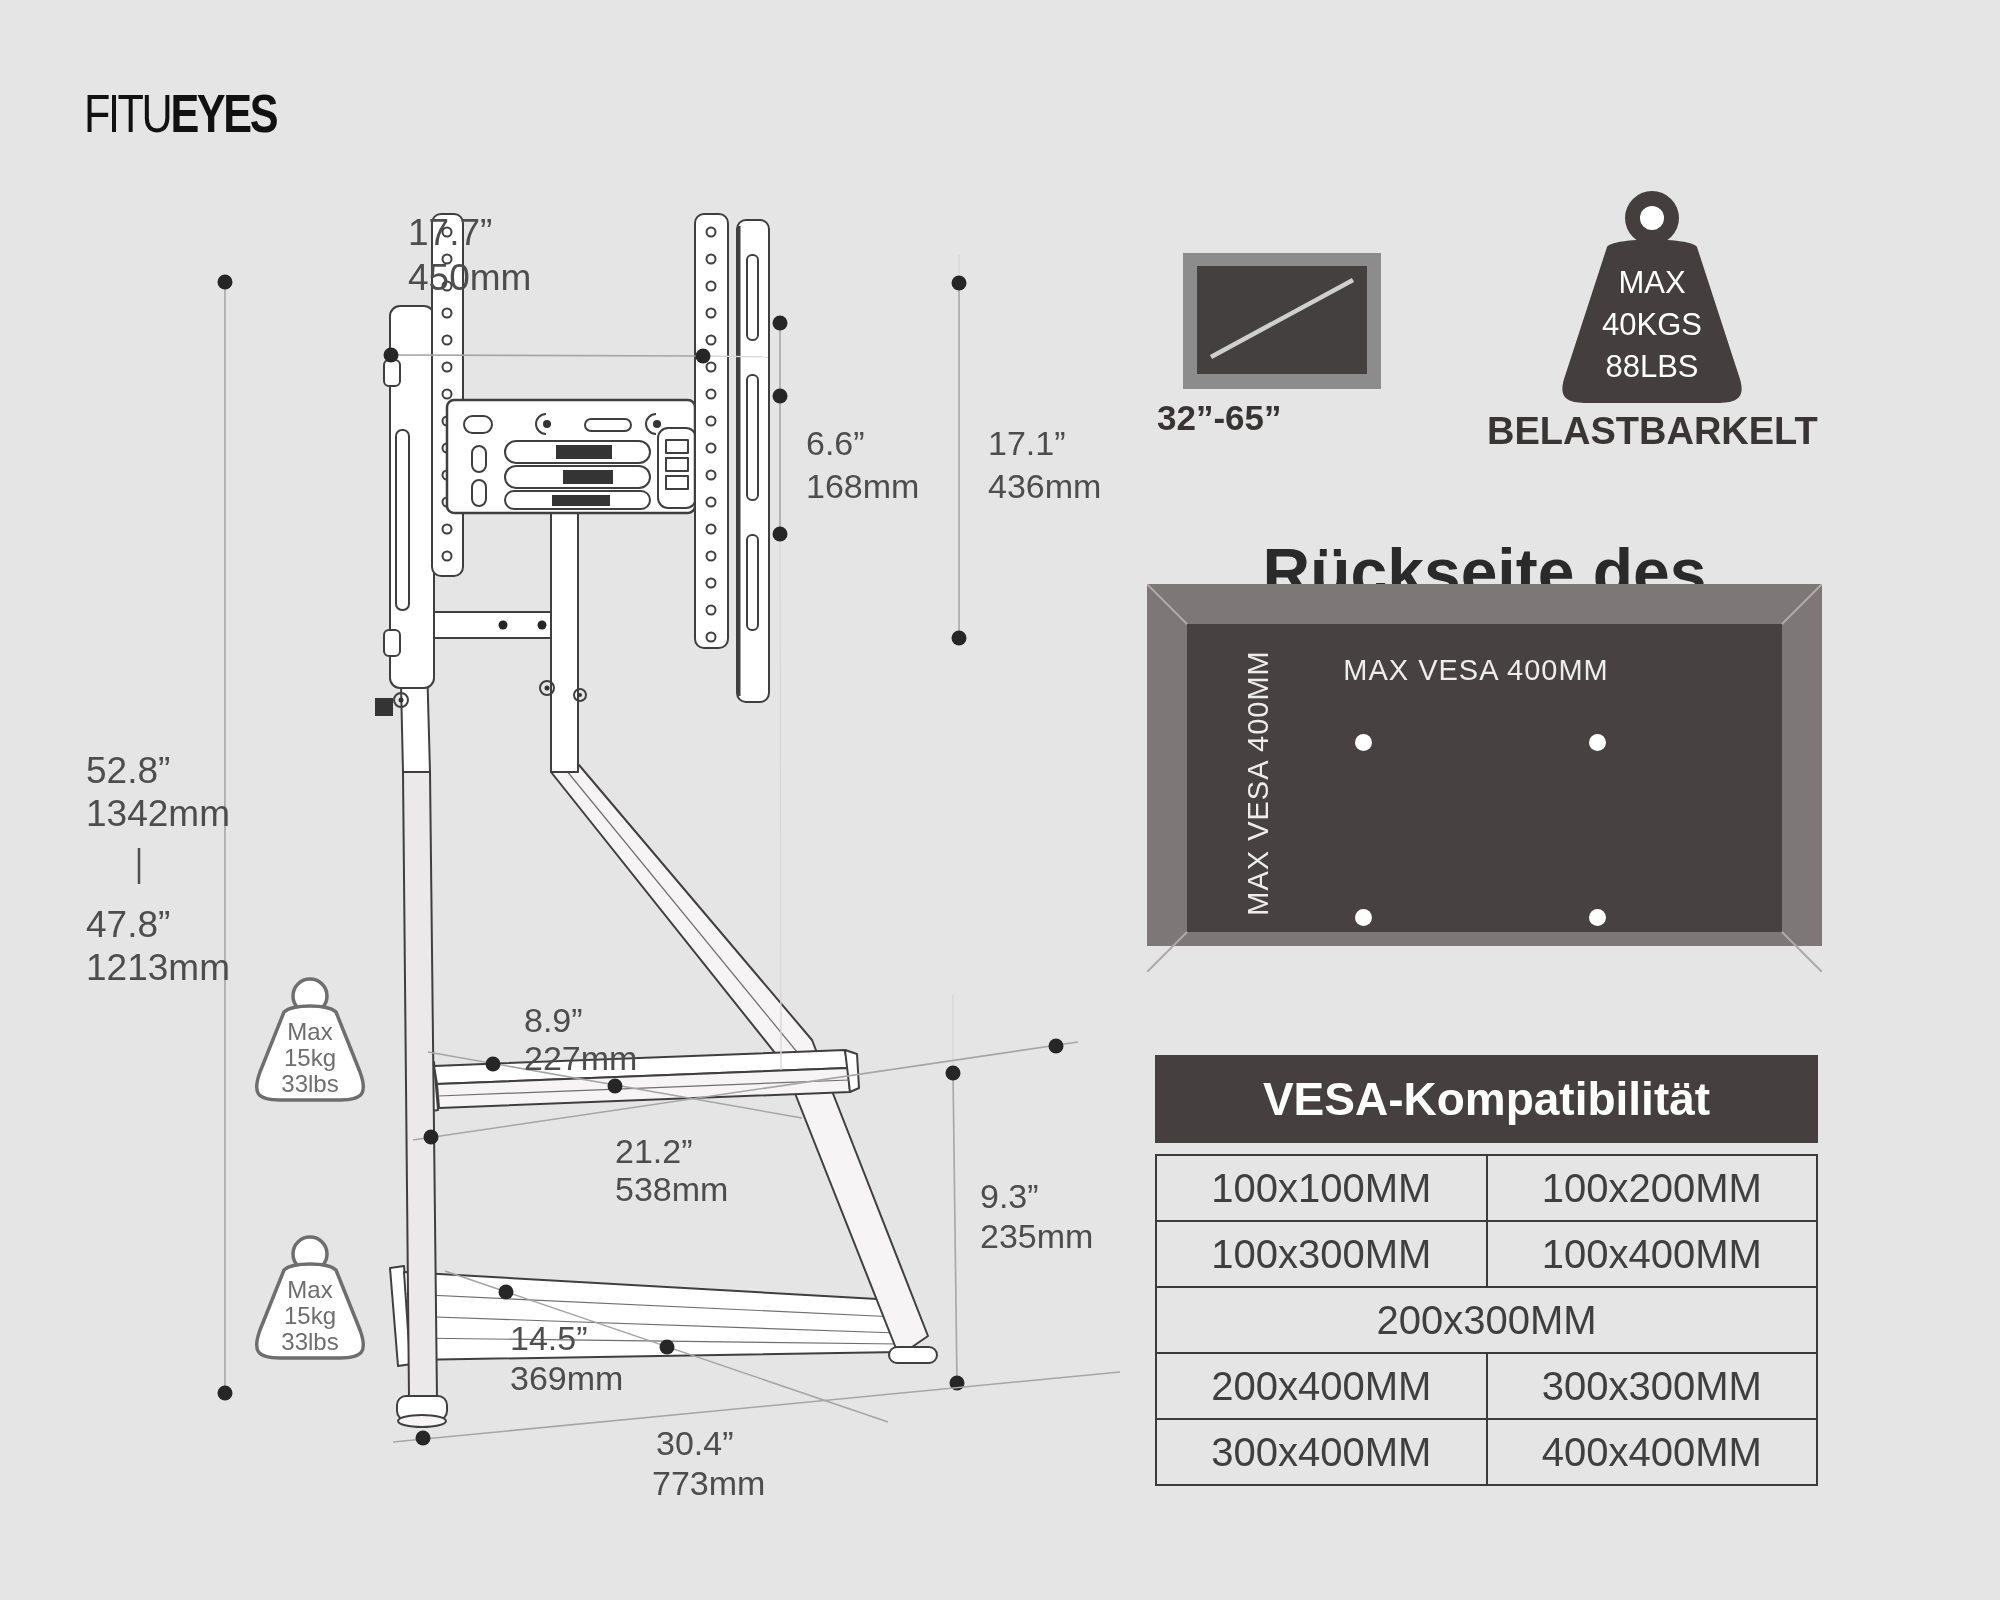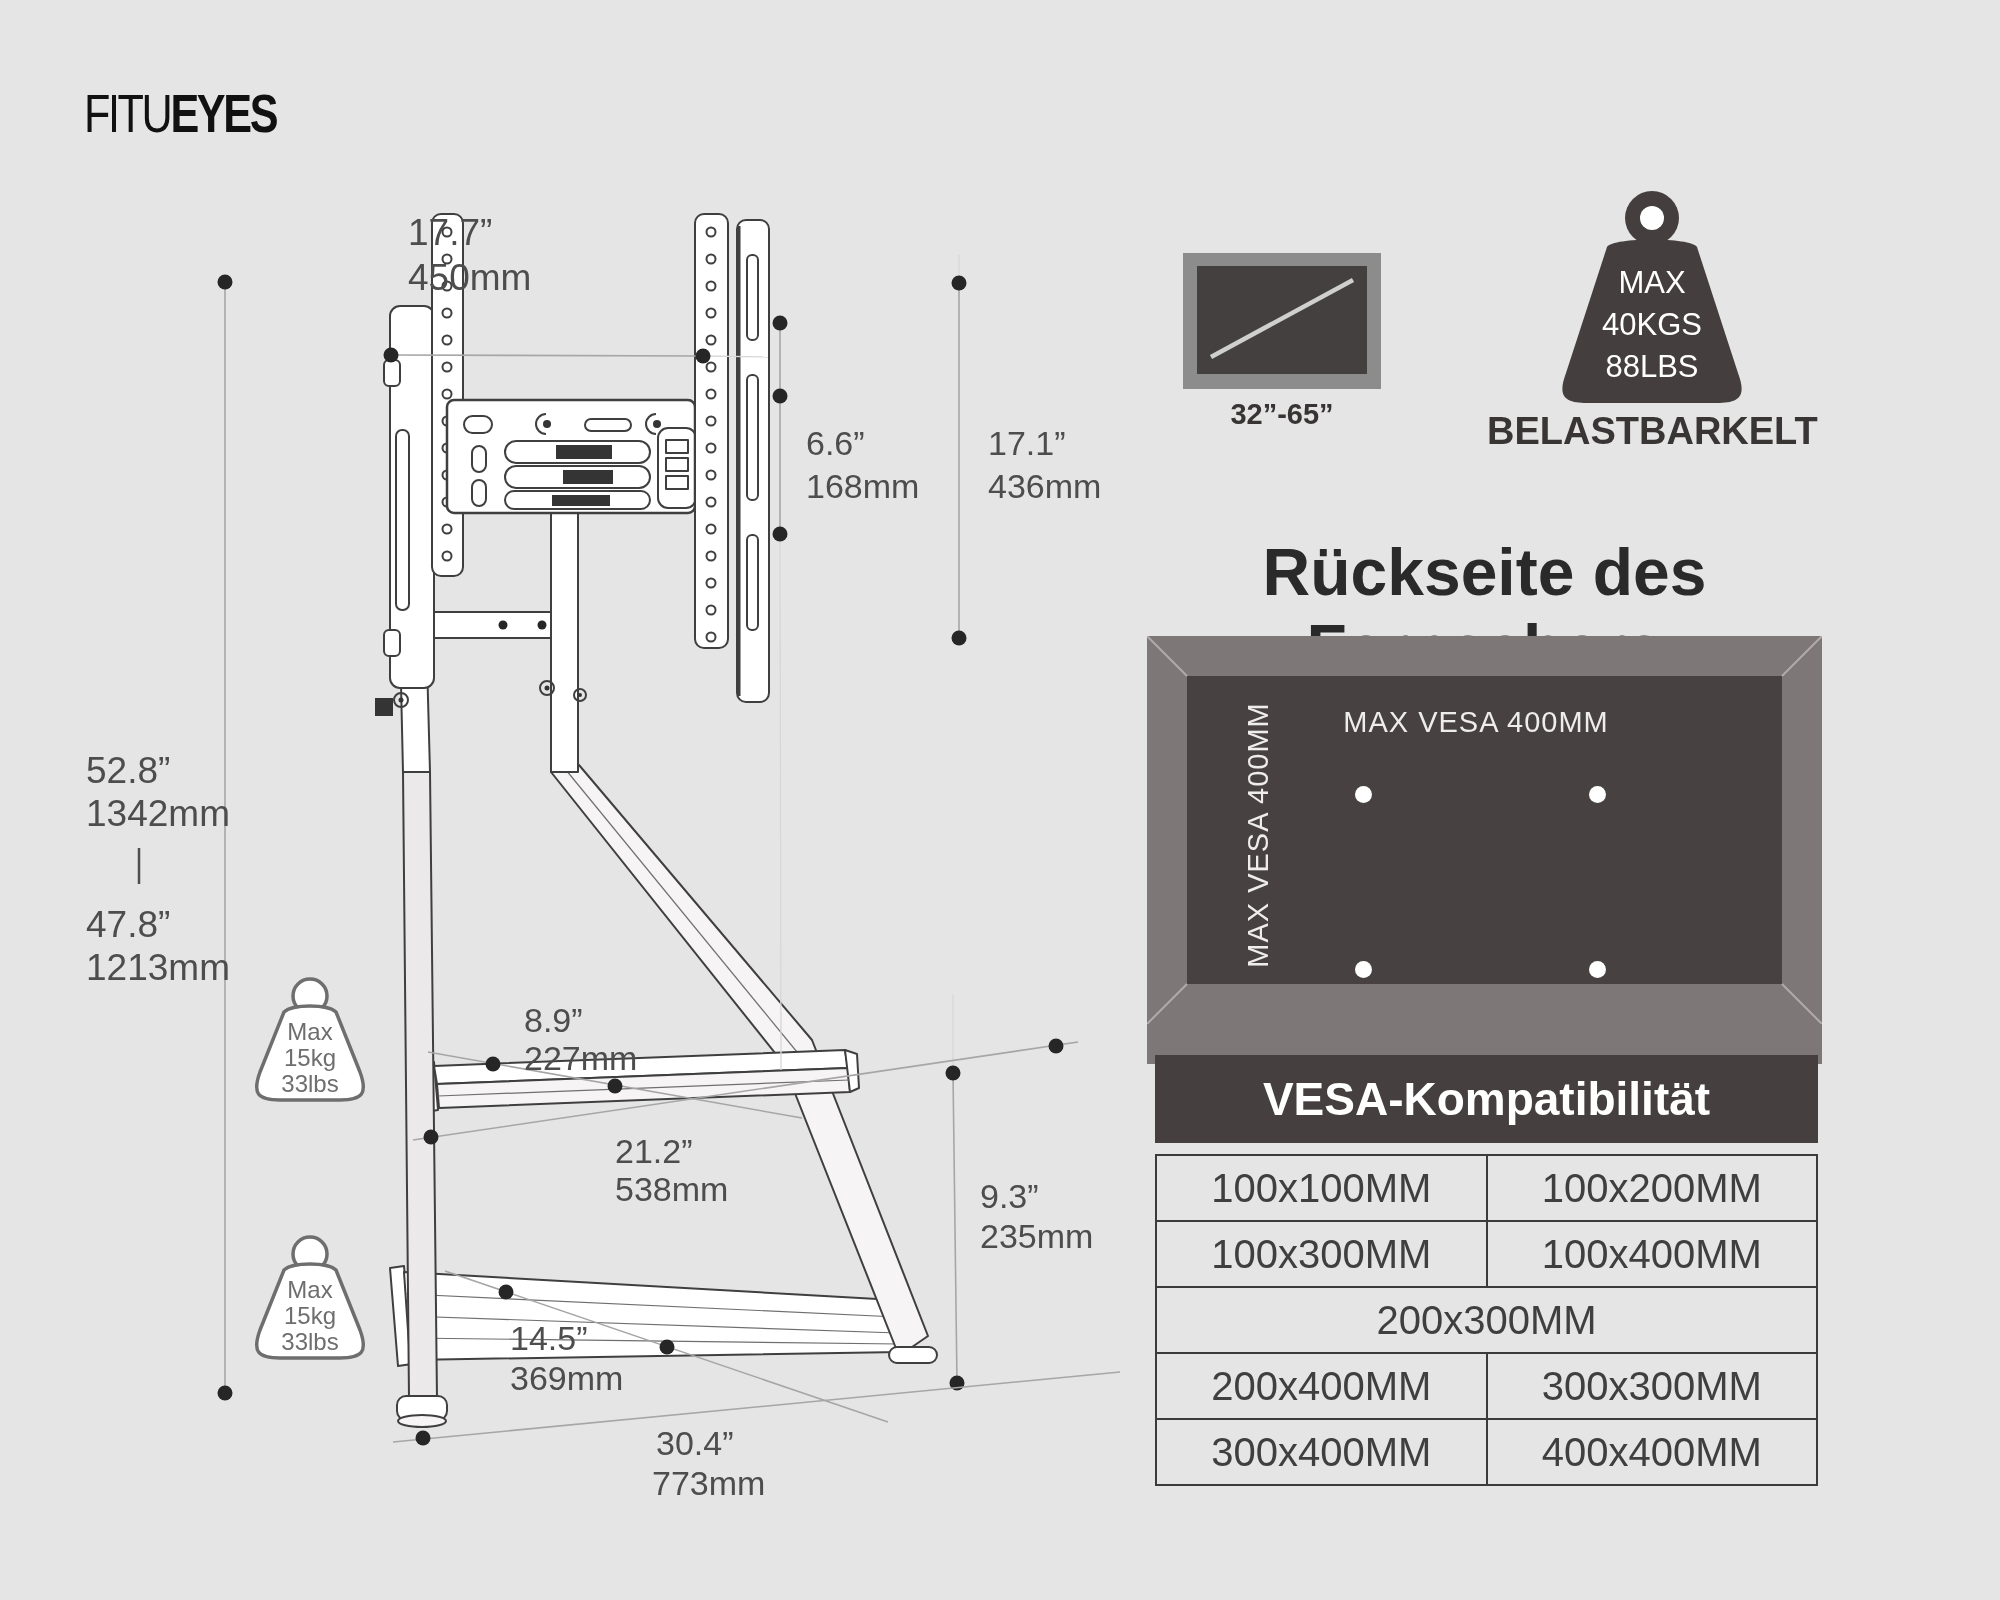--- a/index.html
+++ b/index.html
@@ -20,29 +20,29 @@
   .dim {stroke:#a6a6a6;stroke-width:1.6;fill:none;}
   .dimf{stroke:#d7d7d7;stroke-width:1.3;fill:none;}
   .dot {fill:#262626;stroke:none;}
   .lab {font-family:"Liberation Sans",sans-serif;font-size:34px;fill:#4d4d4d;}
   .lab2{font-size:37px;}
   .badge{stroke:#6e6e6e;stroke-width:3.5;fill:#ffffff;stroke-linejoin:round;}
   .badge-t{font-family:"Liberation Sans",sans-serif;font-size:24px;fill:#6e6e6e;text-anchor:middle;}
   
   .tv-icon{position:absolute;left:1183px;top:253px;width:198px;height:136px;background:#8c8c8c;}
   .tv-screen{position:absolute;left:14px;top:13px;width:170px;height:108px;background:#454040;}
-  .size-label{position:absolute;left:1157px;top:398px;width:250px;text-align:center;
-              font-size:29px;font-weight:bold;color:#383434;}
+  .size-label{position:absolute;left:1157px;top:398px;width:250px;
+              font-size:35px;font-weight:bold;color:#383434;}
   .kb-wrap{position:absolute;left:1535px;top:155px;width:240px;height:260px;}
   .kb-text{font-family:"Liberation Sans",sans-serif;font-size:31px;fill:#ffffff;text-anchor:middle;}
   .kb-caption{position:absolute;left:1487px;top:410px;width:345px;
               font-size:38px;font-weight:bold;color:#3a3535;}
   .bp-title{position:absolute;left:1147px;top:534px;width:675px;text-align:center;
             font-size:66px;font-weight:bold;color:#2a2a2a;}
-  .back-panel{position:absolute;left:1147px;top:636px;width:675px;height:428px;background:#7d7877;}
+  .back-panel{position:absolute;left:1147px;top:584px;width:675px;height:362px;background:#7d7877;}
   .bp-inner{position:absolute;left:40px;top:40px;width:595px;height:308px;background:#474141;}
   .bp-bevel{position:absolute;left:0;top:0;}
   .bp-htext{position:absolute;left:129px;top:70px;width:400px;text-align:center;
             font-size:29px;color:#efecec;letter-spacing:1px;}
   .bp-vtext{position:absolute;left:-39px;top:183px;width:300px;height:32px;text-align:center;
             font-size:29px;color:#efecec;letter-spacing:1px;transform:rotate(-90deg);}
   .bp-dot{position:absolute;width:17px;height:17px;border-radius:50%;background:#ffffff;}
   
   .vesa-table{position:absolute;left:1155px;top:1055px;width:663px;border-radius:11px;}
   .vt-header{height:88px;background:#453f3f;color:#ffffff;font-size:46px;font-weight:bold;

